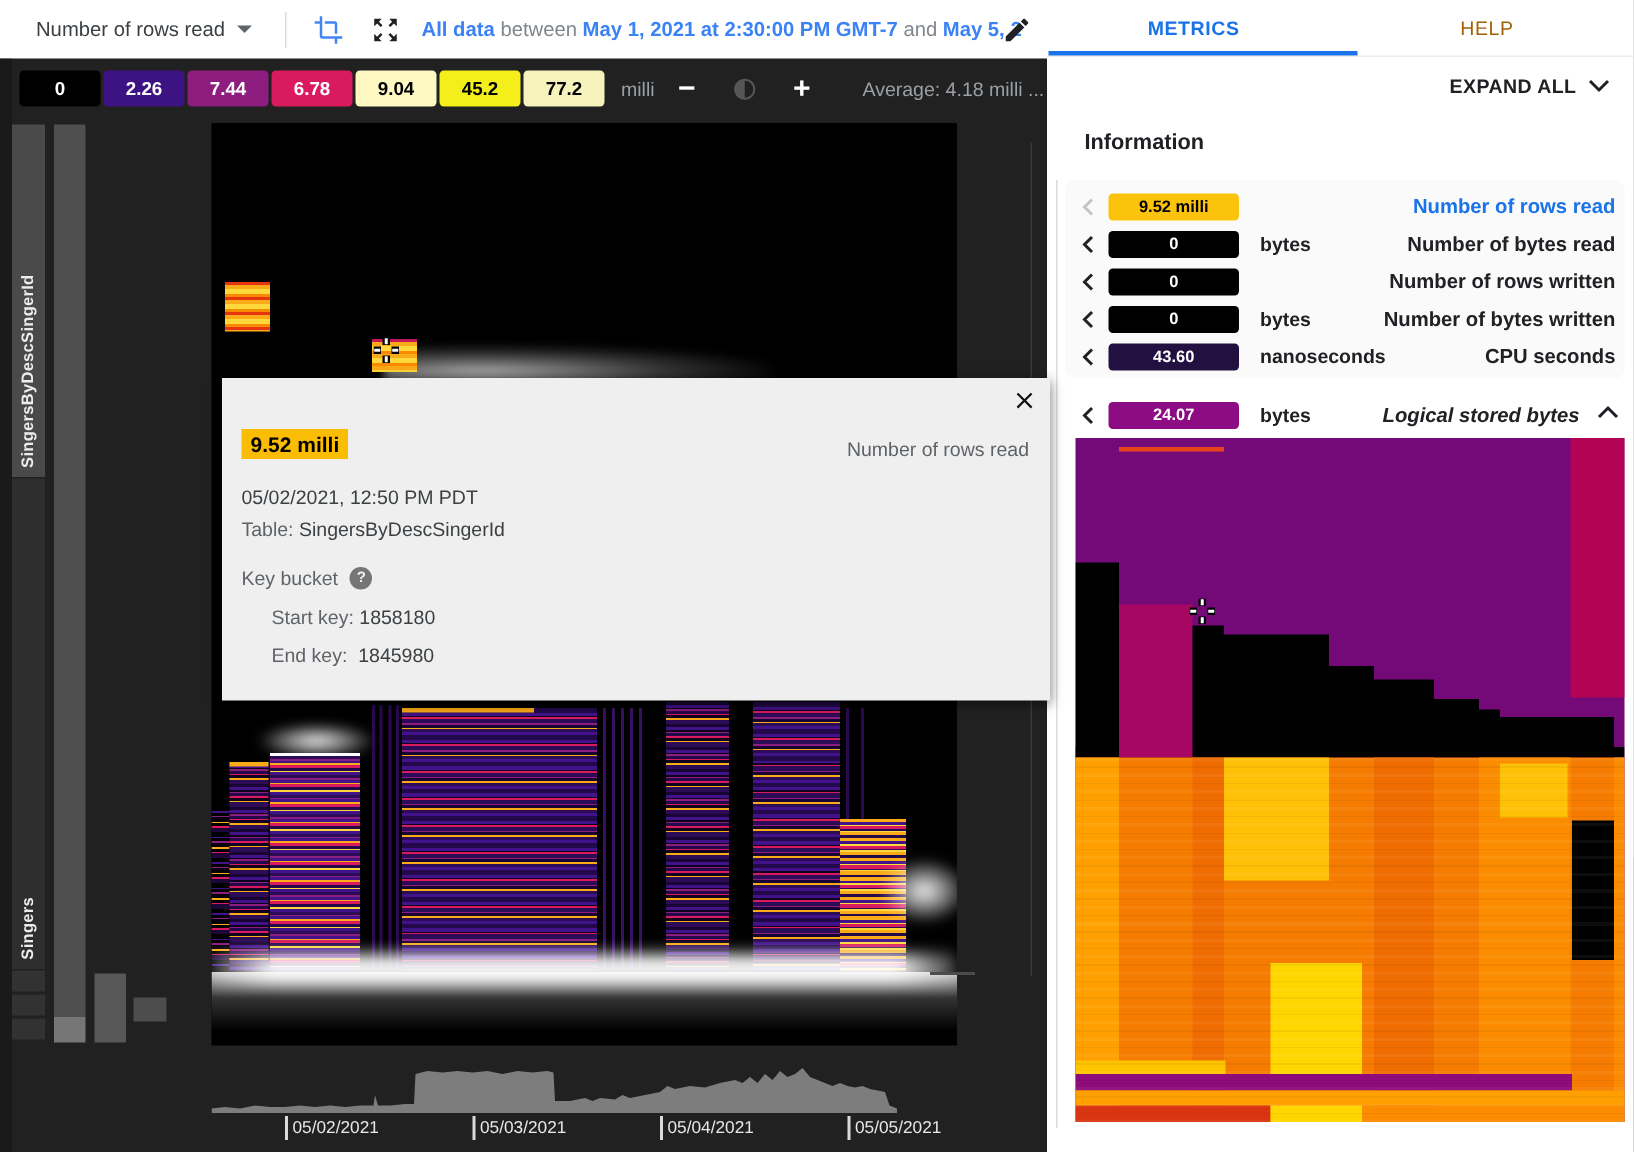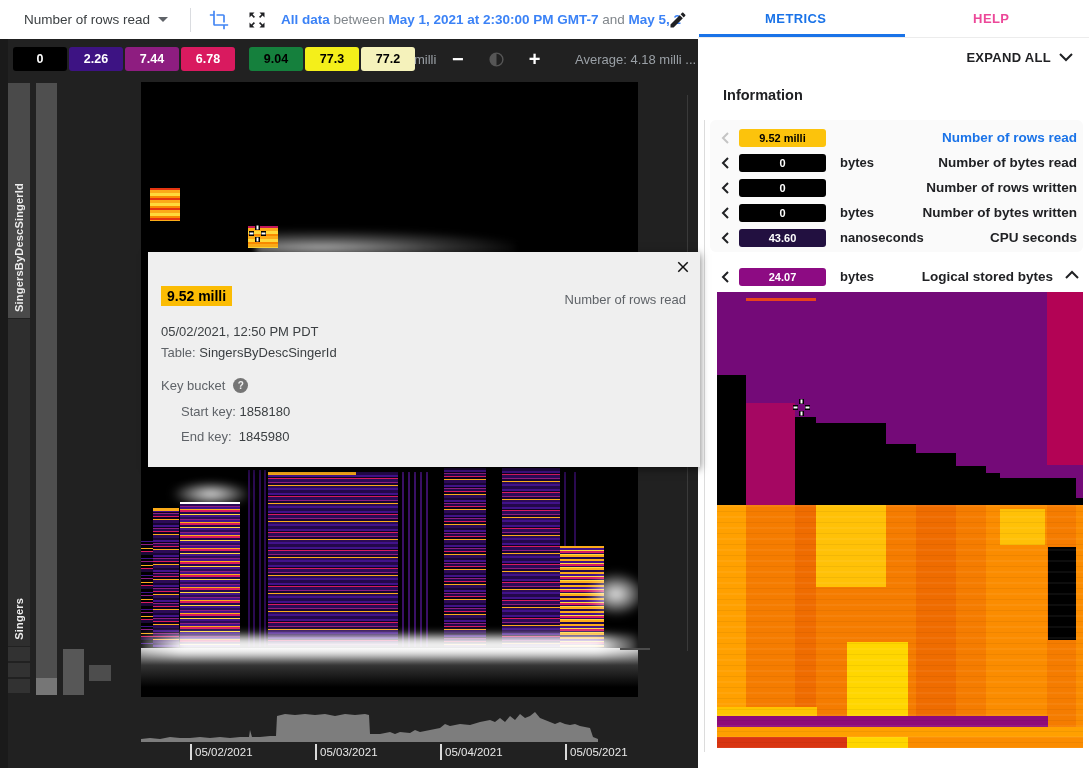--- a/index.html
+++ b/index.html
@@ -76,34 +76,34 @@
   .tt-kb { position:absolute; left:13px; top:126px; font-size:13px; color:#5f6368; display:flex; align-items:center; gap:8px; }
   .qmark { width:15px; height:15px; border-radius:50%; background:#757575; color:#efefef; font-size:10px; font-weight:bold; display:flex; align-items:center; justify-content:center; }
   .tt-key { position:absolute; left:33px; font-size:13px; color:#5f6368; }
   .tt-key b { color:#3c4043; font-weight:normal; }
 
   
   .panel { position:absolute; left:698px; top:0; width:391px; height:572px; background:#fff; }
   .tabbar { position:relative; height:38px; border-bottom:1px solid #ececec; display:flex; }
   .tab { flex:1; display:flex; align-items:center; justify-content:center; font-size:13px; letter-spacing:.4px; font-weight:bold; cursor:pointer; }
   .tab.active { color:#1a73e8; }
-  .tab.inactive { color:#ec4899; font-weight:bold; }
+  .tab.inactive { color:#a16207; font-weight:normal; }
   .tab-underline { position:absolute; left:1px; bottom:0; width:206px; height:3px; background:#1a73e8; }
   .expand-all { position:absolute; right:16px; top:50px; display:flex; align-items:center; gap:8px; font-size:13px; font-weight:bold; letter-spacing:.3px; color:#202124; cursor:pointer; }
   .info-title { position:absolute; left:25px; top:87px; font-size:14.5px; font-weight:bold; color:#202124; }
   .scroll-track { position:absolute; left:6px; top:120px; width:1px; height:632px; background:#dcdcdc; }
 
   .metrics-card { position:absolute; left:12px; top:120px; width:373px; height:132px; background:#fafafa; border-radius:6px; padding-top:5px; }
   .mrow { position:relative; height:25px; display:flex; align-items:center; }
   .mrow .chev { width:12px; height:12px; margin-left:10px; flex:none; }
   .mrow .badge { margin-left:7px; width:87px; height:18px; border-radius:3px; display:flex; align-items:center; justify-content:center; font-size:11px; font-weight:bold; flex:none; }
   .mrow .unit { margin-left:14px; font-size:13px; font-weight:bold; color:#202124; }
   .mrow .mlabel { position:absolute; right:6px; font-size:13.5px; font-weight:bold; color:#202124; }
   .expanded-row { position:absolute; left:12px; top:264px; width:373px; }
-  .expanded-row .mlabel { right:30px; }
+  .expanded-row .mlabel { right:30px;font-style:italic; }
   .collapse-chev { position:absolute; right:4px; top:6px; cursor:pointer; }
 
   .thumb { position:absolute; left:19px; top:292px; width:366px; height:456px; background:#740a78; overflow:hidden; }
   .trect { position:absolute; }
   .thumb-stripes { position:absolute; left:0; top:213px; width:366px; height:243px; background:repeating-linear-gradient(180deg, rgba(255,255,255,.05) 0 2px, transparent 2px 6px, rgba(0,0,0,.05) 6px 7px, transparent 7px 11px); }
 </style>
 </head>
 <body>
 
 <div class="app">
@@ -133,22 +133,22 @@
   </div>
 
   <div class="stage">
     <div class="stage-leftedge"></div>
 
     <div class="legend" id="legend-swatches">
         <div class="swatch" style="background: rgb(0, 0, 0); color: rgb(255, 255, 255);">0</div>
         <div class="swatch" style="background: rgb(61, 19, 131); color: rgb(255, 255, 255);">2.26</div>
         <div class="swatch" style="background: rgb(142, 29, 128); color: rgb(255, 255, 255);">7.44</div>
         <div class="swatch" style="background: rgb(217, 26, 95); color: rgb(255, 255, 255);">6.78</div>
-        <div class="swatch" style="background: #15803d; color: rgb(0, 0, 0); margin-left: 12px;">9.04</div>
-        <div class="swatch" style="background: rgb(244, 239, 26); color: rgb(0, 0, 0);">77.3</div>
+        <div class="swatch" style="background: #fef9c3; color: rgb(0, 0, 0);">9.04</div>
+        <div class="swatch" style="background: rgb(244, 239, 26); color: rgb(0, 0, 0);">45.2</div>
         <div class="swatch" style="background: rgb(245, 242, 187); color: rgb(0, 0, 0);">77.2</div>
       </div>
     <span class="legend-unit" id="legend-unit" style="position:absolute; left:408px; top:13px;">milli</span>
     <div class="legend-ctrls">
       <span class="ctrl-minus">−</span>
       <svg width="17" height="17" viewBox="0 0 24 24">
           <path fill="#565656" d="M12 2A10 10 0 1 0 12 22 10 10 0 0 0 12 2zm0 18V4a8 8 0 0 1 0 16z"></path>
         </svg>
       <span class="ctrl-plus">+</span>
     </div>

